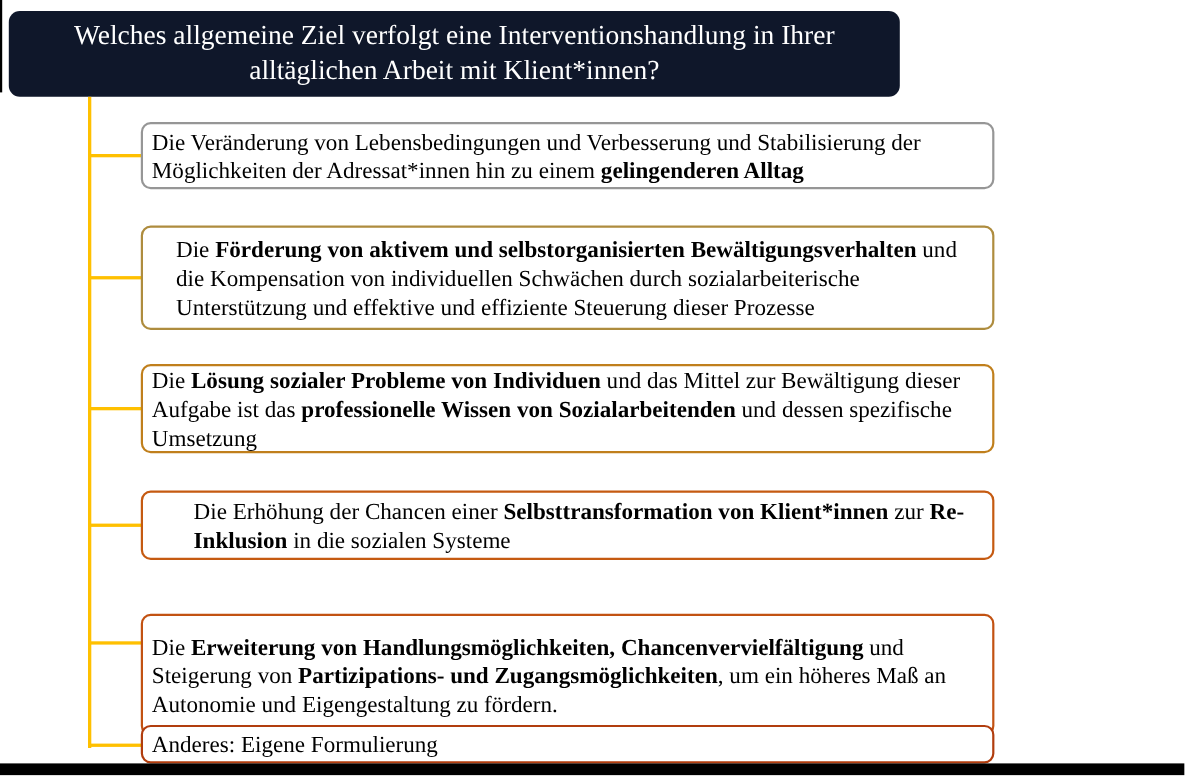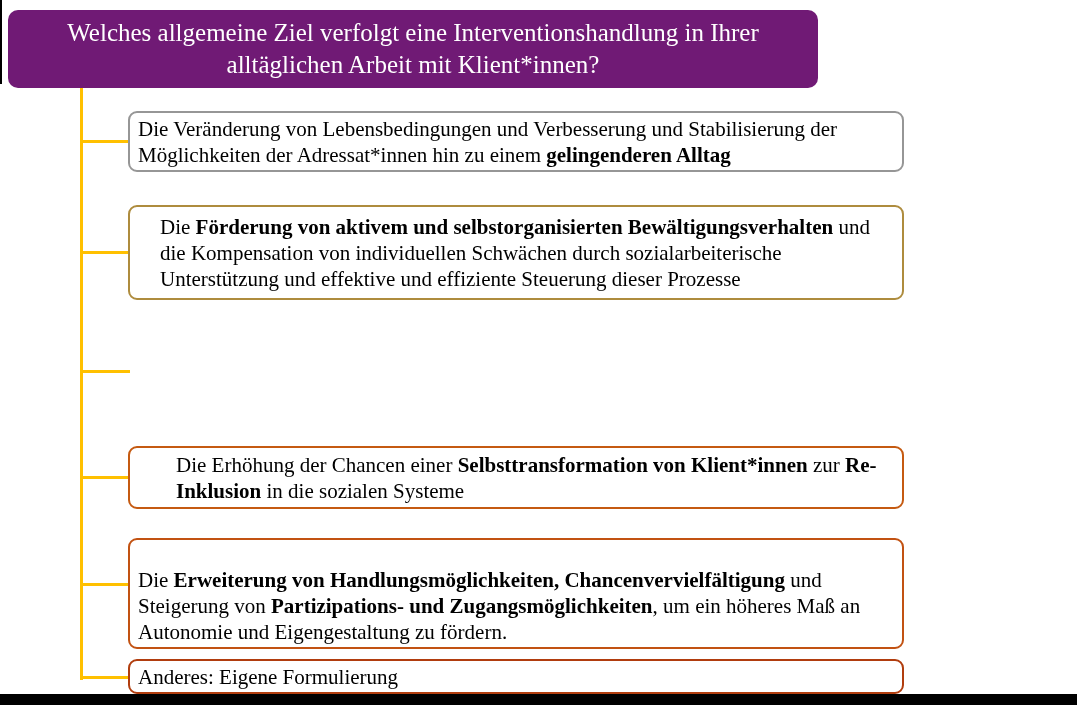--- a/index.html
+++ b/index.html
@@ -65,54 +65,57 @@
     padding: 2px 8px;
     display: flex;
     align-items: center;
   }
   .box p { margin: 0; }
   .box b { font-weight: bold; }
   .b1 { top: 111px; height: 61px; }
   .b2 { top: 205px; height: 95px; padding-left: 30px; }
   .b3 { top: 331px; height: 81px; }
   .b4 { top: 446px; height: 63px; }
-  .b5 { top: 538px; height: 111px; align-items: flex-end; }
+  .b5 { top: 558px; height: 111px; }
   .b6 { top: 659px; height: 35px; }
   .bottombar {
     position: absolute;
     left: 0; top: 694px;
     width: 1077px; height: 11px;
     background: #000000;
   }
 </style>
 </head>
 <body>
 
 <div class="canvas">
 
   <div class="left-tick"></div>
 
-  <div class="title" style="background: #701a75; color: rgb(255, 255, 255);">
+  <div class="title" style="background: #0f172a; color: rgb(255, 255, 255);">
     <span>Welches allgemeine Ziel verfolgt eine Interventionshandlung in Ihrer alltäglichen Arbeit mit Klient*innen?</span>
   </div>
 
   <div class="vline" style="background: rgb(255, 192, 0);"></div>
   <div class="hline h1" style="background: rgb(255, 192, 0);"></div>
   <div class="hline h2" style="background: rgb(255, 192, 0);"></div>
   <div class="hline h3" style="background: rgb(255, 192, 0);"></div>
   <div class="hline h4" style="background: rgb(255, 192, 0);"></div>
   <div class="hline h5" style="background: rgb(255, 192, 0);"></div>
   <div class="hline h6" style="background: rgb(255, 192, 0);"></div>
 
   <div class="box b1" style="border-color: rgb(150, 150, 150);">
     <p><span>Die Veränderung von Lebensbedingungen und Verbesserung und Stabilisierung der Möglichkeiten der Adressat*innen hin zu einem </span><b>gelingenderen Alltag</b></p>
   </div>
   <div class="box b2" style="border-color: rgb(174, 140, 62);">
     <p><span>Die </span><b>Förderung von aktivem und selbstorganisierten Bewältigungsverhalten</b><span> und die Kompensation von individuellen Schwächen durch sozialarbeiterische Unterstützung und effektive und effiziente Steuerung dieser Prozesse</span></p>
   </div>
+  <div class="box b3" style="border-color: rgb(192, 127, 28);">
+    <p><span>Die </span><b>Lösung sozialer Probleme von Individuen</b><span> und das Mittel zur Bewältigung dieser Aufgabe ist das </span><b>professionelle Wissen von Sozialarbeitenden</b><span> und dessen spezifische Umsetzung</span></p>
+  </div>
   <div class="box b4" style="border-color: rgb(197, 90, 17); padding-left: 46px;">
     <p><span>Die Erhöhung der Chancen einer </span><b>Selbsttransformation von Klient*innen</b><span> zur </span><b>Re-Inklusion</b><span> in die sozialen Systeme</span></p>
   </div>
   <div class="box b5" style="border-color: rgb(194, 82, 18);">
     <p><span>Die </span><b>Erweiterung von Handlungsmöglichkeiten, Chancenvervielfältigung</b><span> und Steigerung von </span><b>Partizipations- und Zugangsmöglichkeiten</b><span>, um ein höheres Maß an Autonomie und Eigengestaltung zu fördern.</span></p>
   </div>
   <div class="box b6" style="border-color: rgb(177, 61, 14);">
     <p><span>Anderes: Eigene Formulierung</span></p>
   </div>
 

